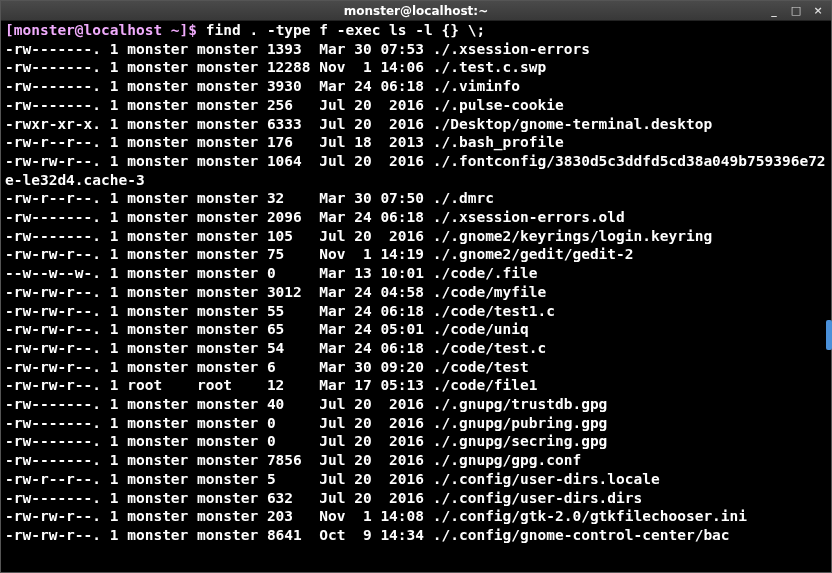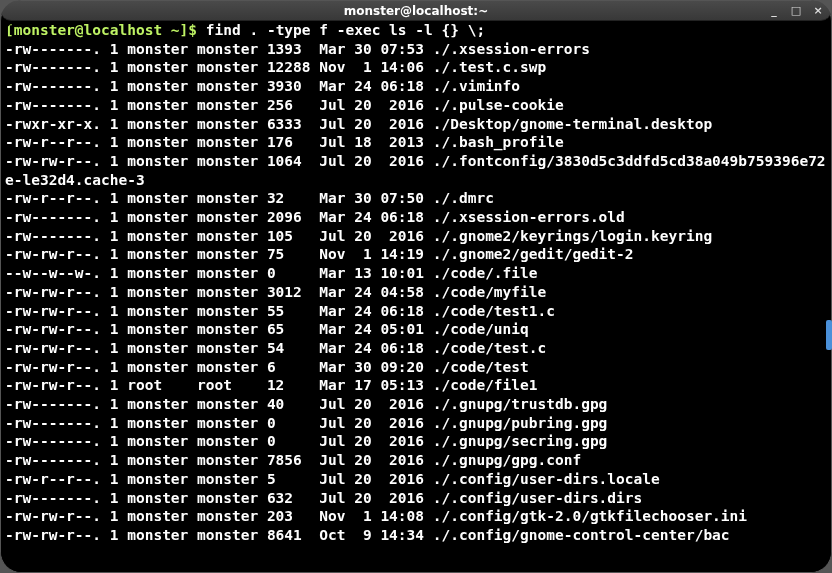--- a/index.html
+++ b/index.html
@@ -1,15 +1,15 @@
 <!DOCTYPE html>
 <html><head>
 <meta charset="utf-8">
 <style>
-  * { margin: 0; padding: 0; box-sizing: border-box; border-radius: 21px; }
+  * { margin: 0; padding: 0; box-sizing: border-box; }
   body {
     background: #555;
     font-family: "DejaVu Sans Mono", "Liberation Mono", monospace;
     width: 832px;
     height: 573px;
     overflow: hidden;
     position: relative;
   }
   .window {
     width: 832px;
@@ -58,21 +58,21 @@
     background: #000;
     color: #fff;
     font-size: 14.5px;
     line-height: 18.7px;
     padding-left: 4px;
     white-space: pre-wrap;
     word-break: break-all;
     font-weight: bold;
     overflow: hidden;
   }
-  .prompt-bracket { color: #bef264; }
+  .prompt-bracket { color: #f0abfc; }
   .term-line { display: block; }
   .scroll-indicator {
     position: absolute;
     right: 0;
     top: 320px;
     width: 6px;
     height: 30px;
     background: #4a90d9;
     border-radius: 2px;
   }

